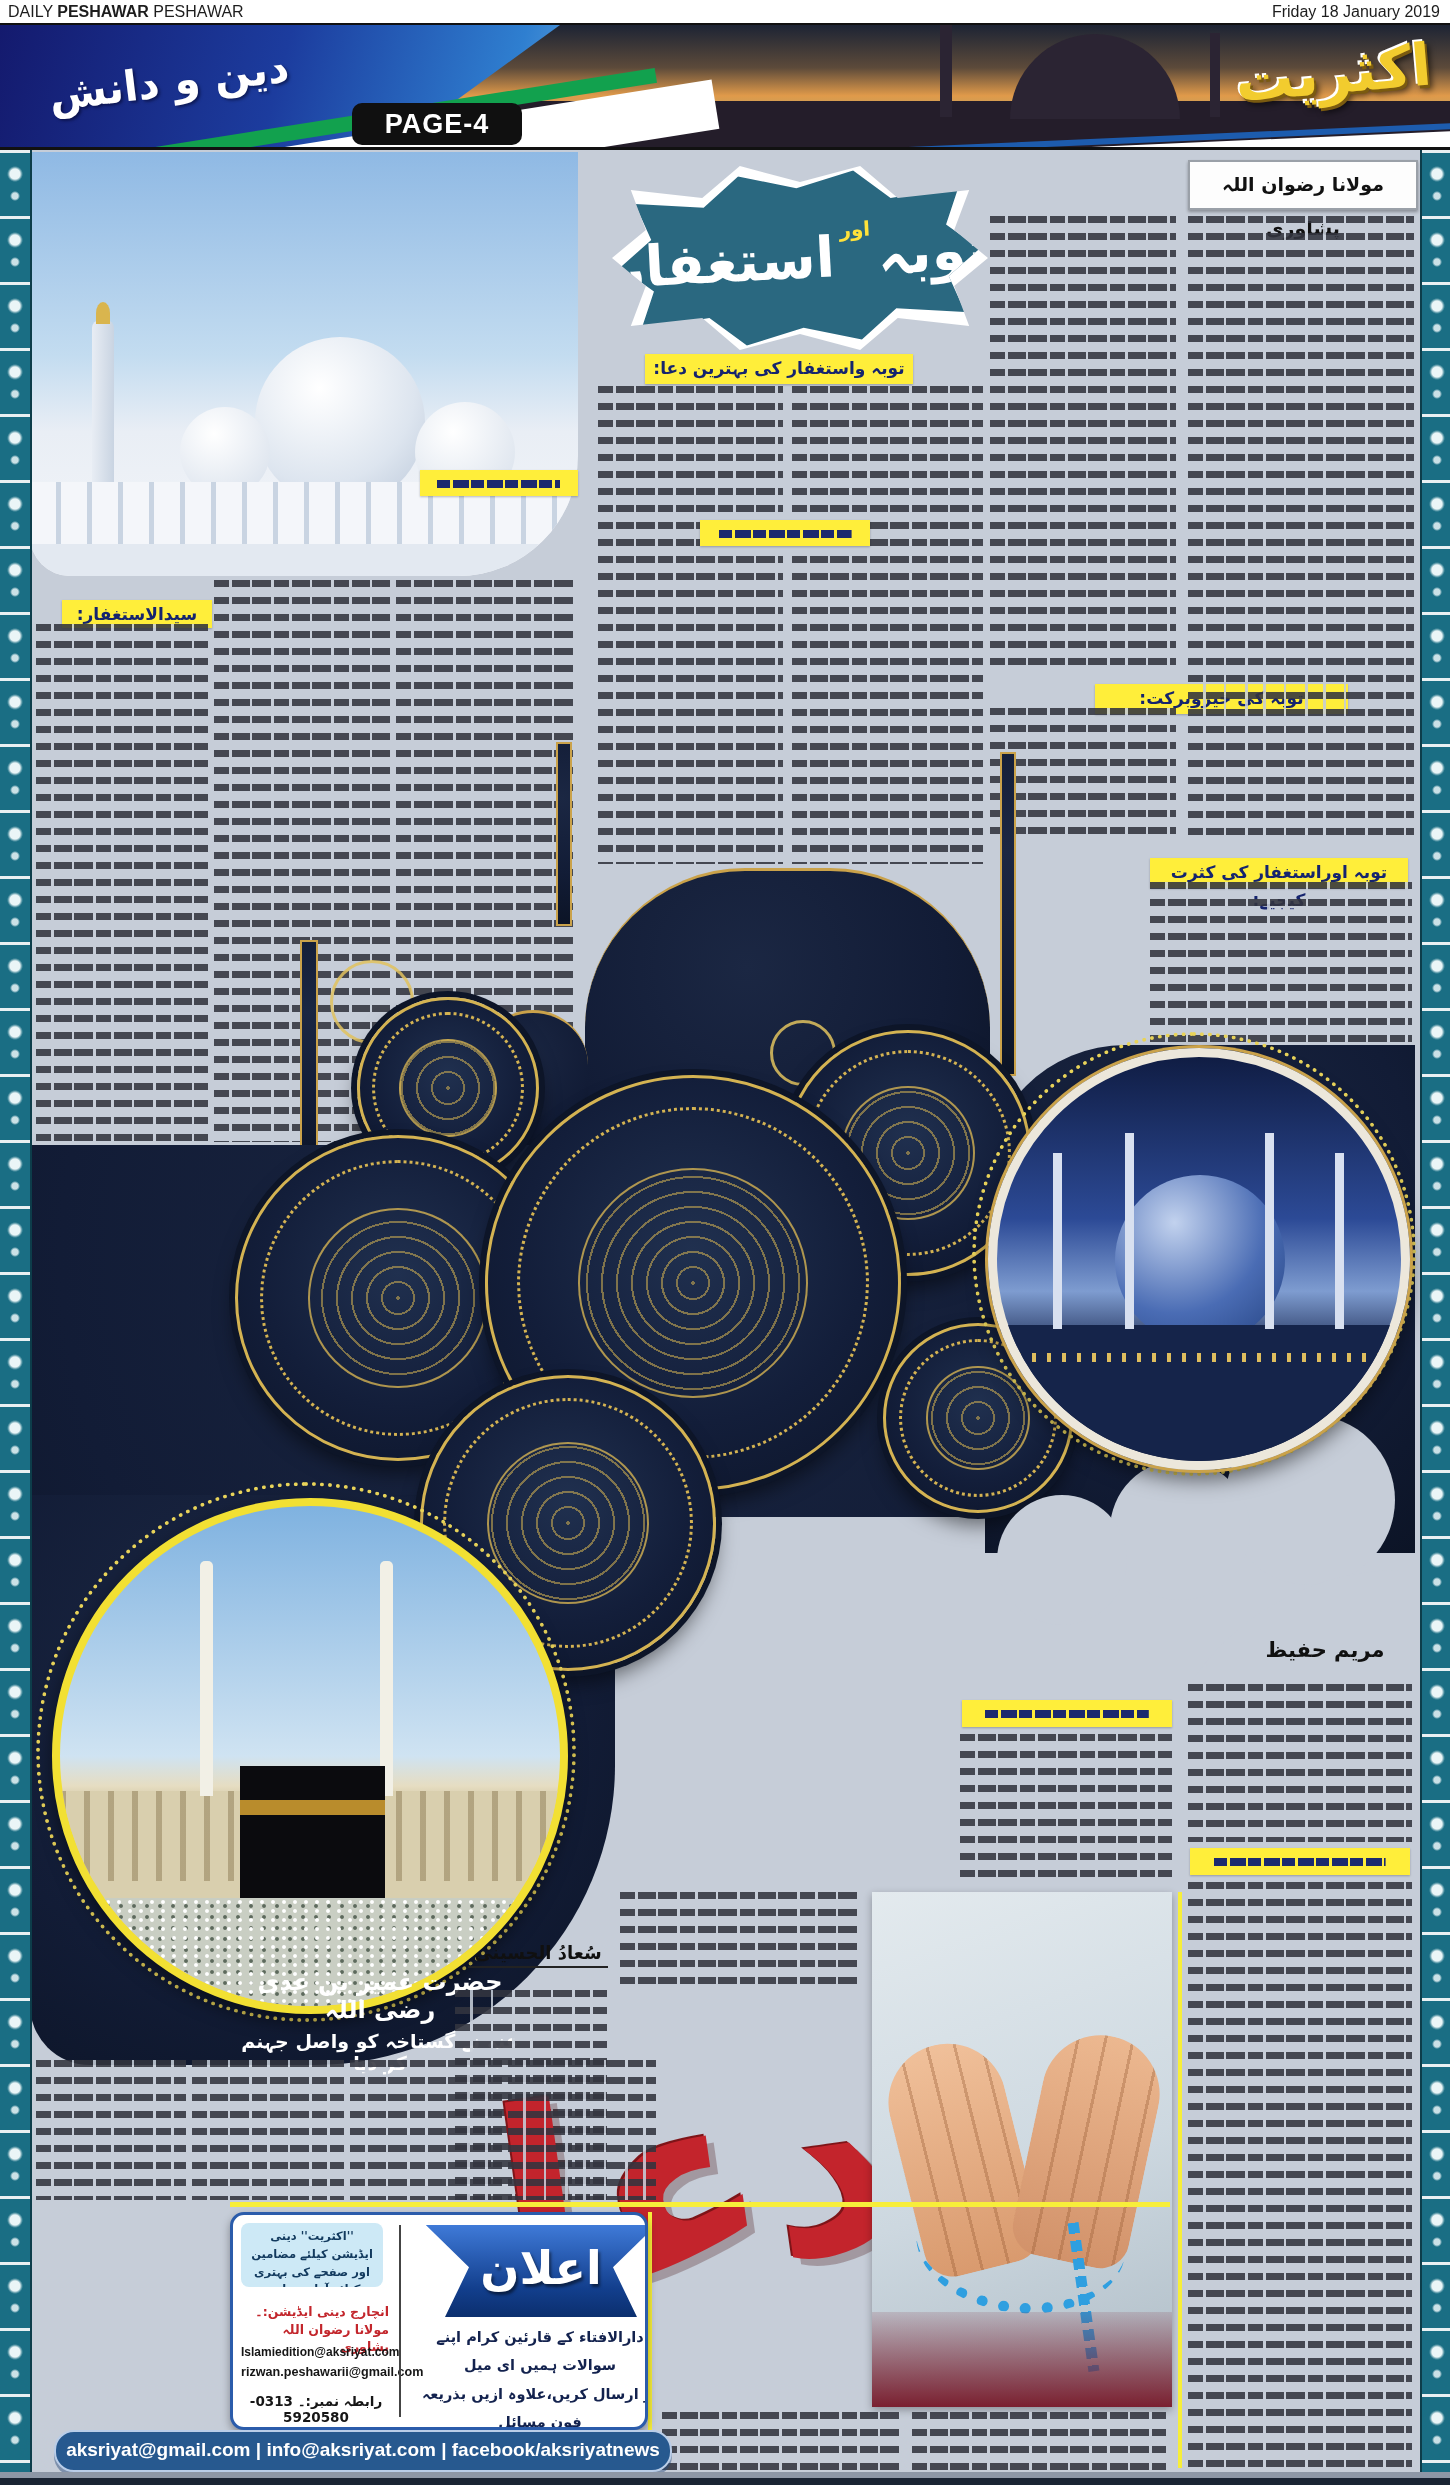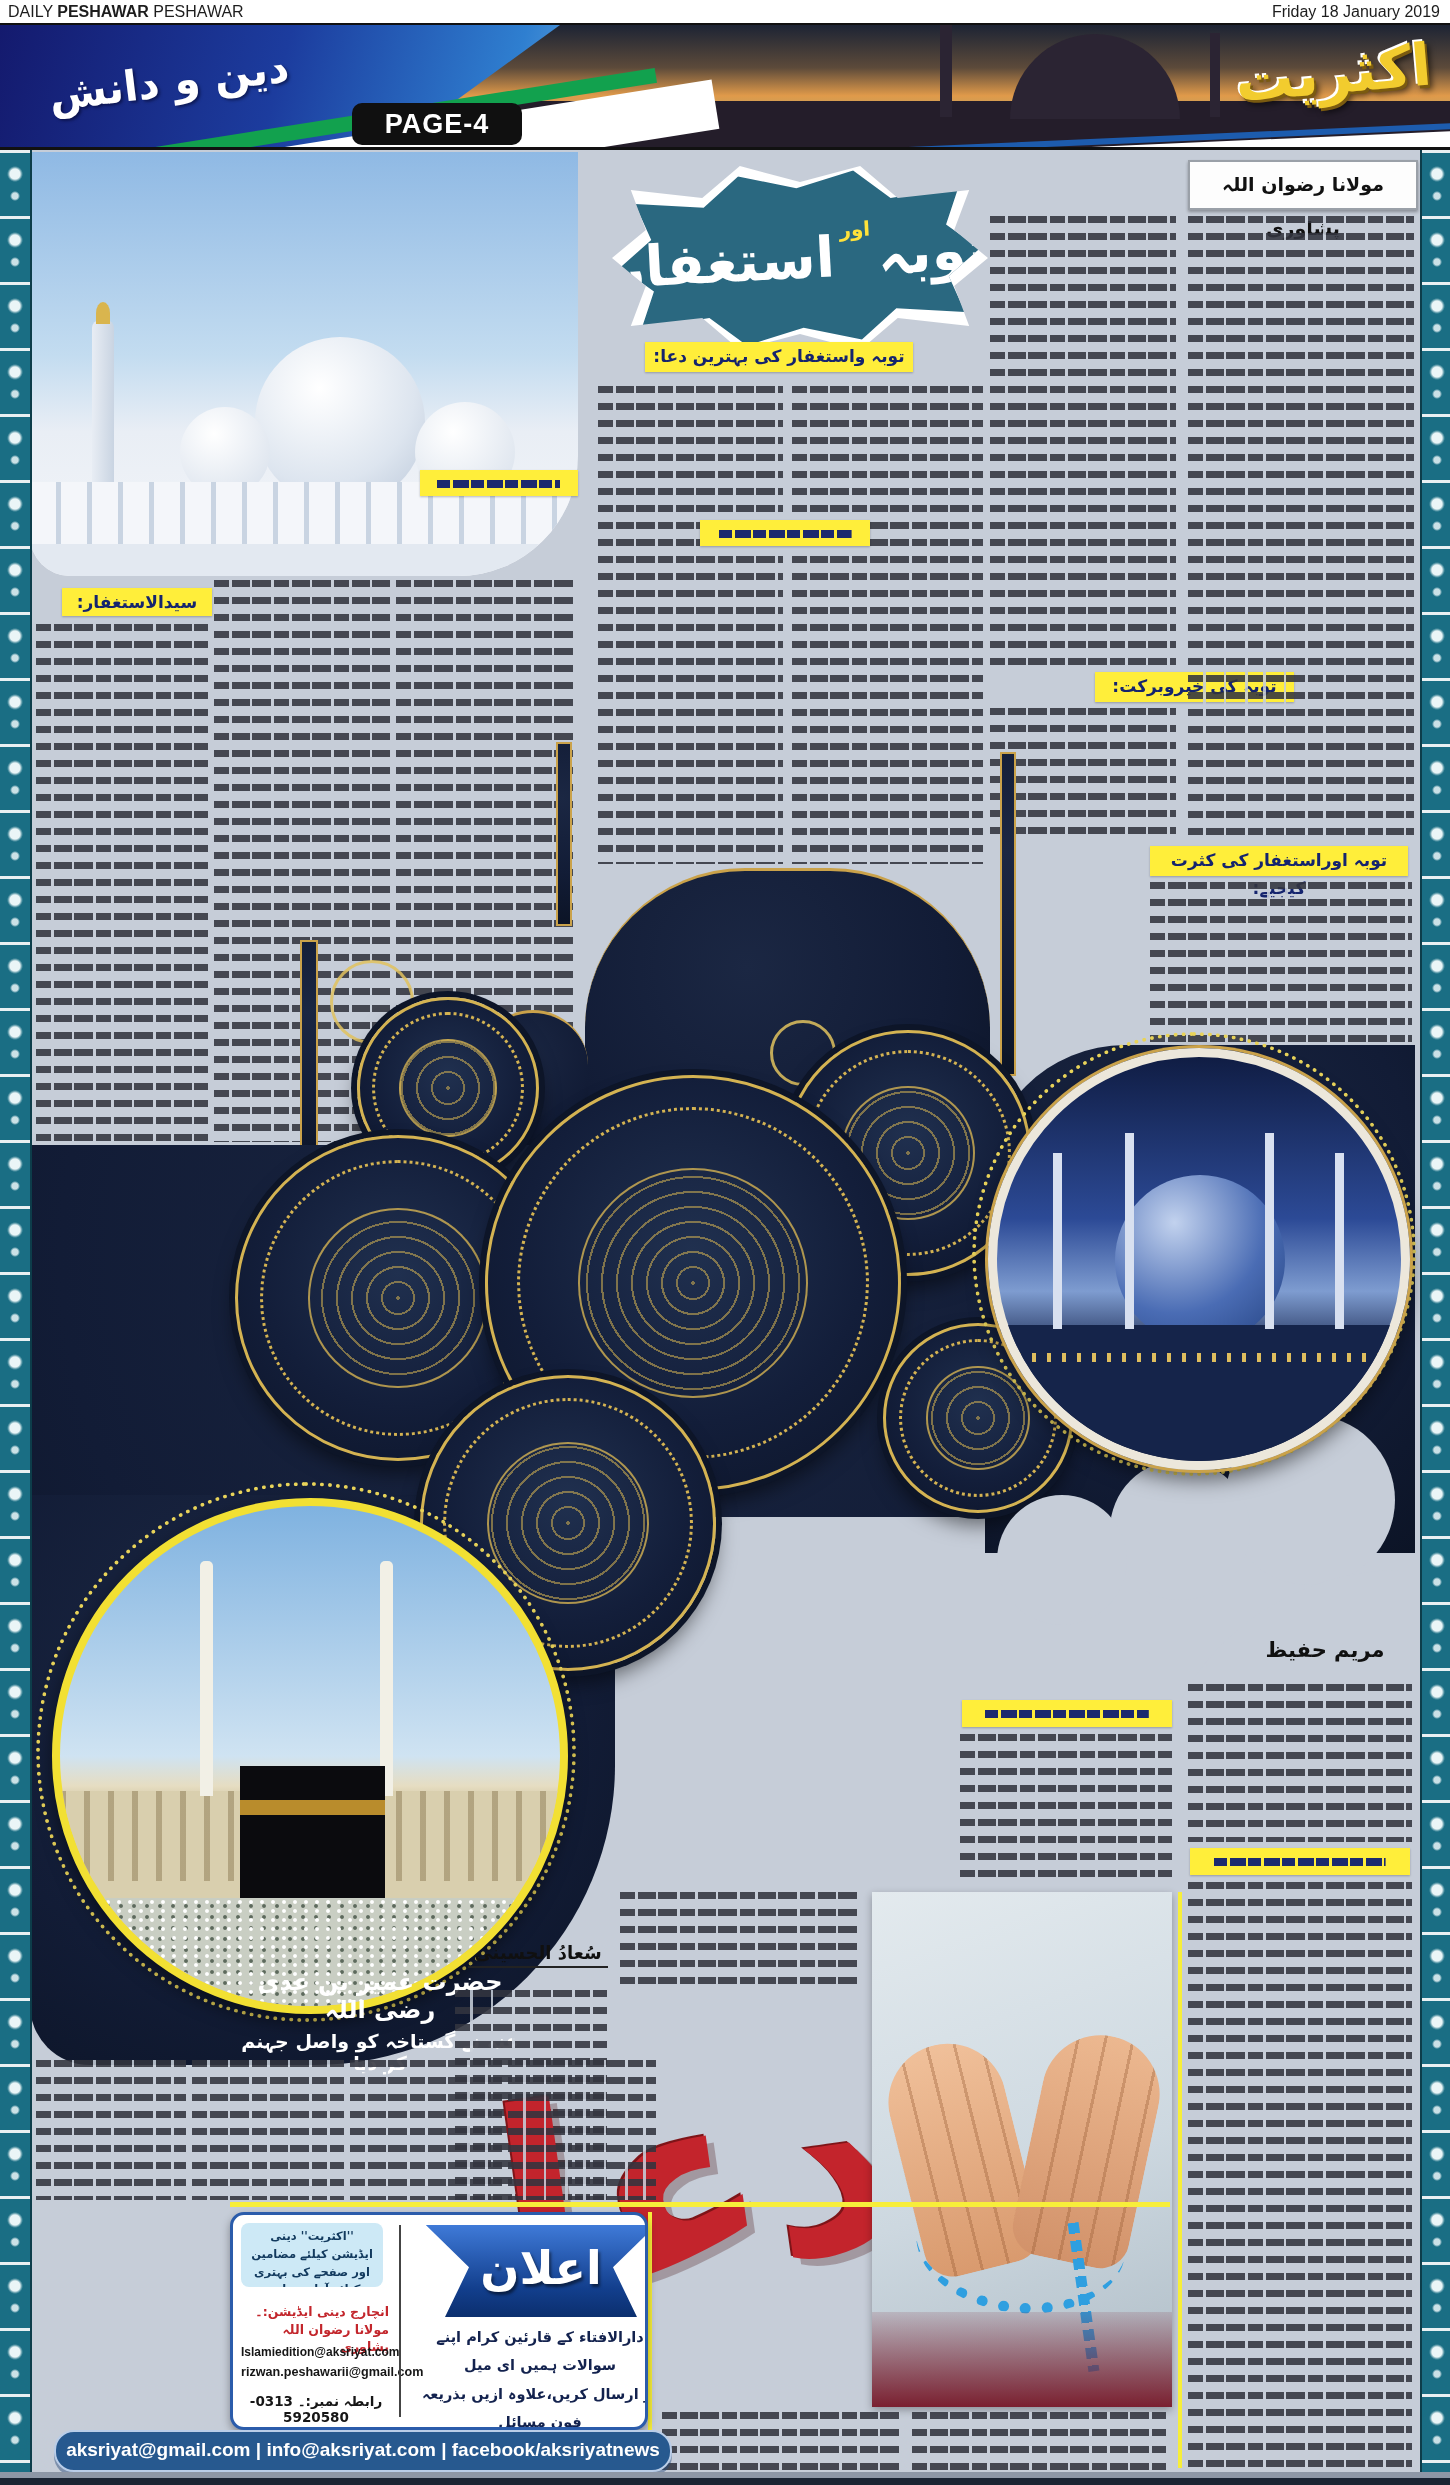--- a/index.html
+++ b/index.html
@@ -7,21 +7,21 @@
         font-family:"DejaVu Sans",sans-serif;}
   .abs{position:absolute;}
   .urdu{direction:rtl;font-family:"DejaVu Sans",sans-serif;}
   .lat{font-family:"Liberation Sans",sans-serif;}
   
   .ph{background:
       repeating-linear-gradient(90deg,transparent 0 15px,#c6cdd8 15px 18px,transparent 18px 36px,#c6cdd8 36px 38px,transparent 38px 57px,#c6cdd8 57px 60px),
       repeating-linear-gradient(180deg,#33353f 0 7px,transparent 7px 17px);
       opacity:.88;}
   .yh{background:#ffee3a;color:#15246e;font-weight:bold;font-size:17px;text-align:center;
-      direction:rtl;line-height:28px;box-shadow:0 1px 2px rgba(0,0,0,.25);}
+      direction:rtl;line-height:28px;box-shadow:0 1px 2px rgba(0,0,0,.25);margin-top:12px;}
   .yph{background:#ffee3a;box-shadow:0 1px 2px rgba(0,0,0,.25);
        background-image:repeating-linear-gradient(90deg,#1c2a6e 0 13px,transparent 13px 16px,#1c2a6e 16px 32px,transparent 32px 34px);
        background-size:78% 8px;background-position:center 55%;background-repeat:no-repeat;}
   .navy{background:radial-gradient(circle at 40% 30%,#1b2743 0%,#121c36 60%,#0c1426 100%);}
   .plate{border-radius:50%;background:radial-gradient(circle at 50% 42%,#20304f 0%,#131e3a 55%,#0c1428 100%);
          border:3px solid #d4b352;box-shadow:0 0 0 6px #0d1528,0 12px 20px rgba(0,0,0,.5);}
   .plate::before{content:"";position:absolute;inset:7%;border:3px dotted #d4b352;border-radius:50%;}
   .plate::after{content:"";position:absolute;inset:22%;border-radius:50%;border:2px solid rgba(212,179,82,.8);
          background:repeating-radial-gradient(circle at 50% 50%,rgba(212,179,82,.55) 0 2px,transparent 2px 15px);}
   .goldring{border:3px solid rgba(224,194,94,.85);border-radius:50%;}
@@ -95,21 +95,21 @@
       <span style="font-size:56px;font-weight:bold;color:#fff;">توبہ</span>
       <span style="font-size:20px;font-weight:bold;color:#ffe23a;position:relative;top:-26px;">اور</span>
       <span style="font-size:56px;font-weight:bold;color:#fff;">استغفار</span>
     </div>
   </div>
 
   <div class="abs urdu" style="left:1188px;top:160px;width:226px;height:46px;background:#fdfdfd;border:2px solid #9aa0a8;
        font-size:19px;font-weight:bold;color:#111;text-align:center;line-height:44px;box-shadow:0 2px 3px rgba(0,0,0,.3);">مولانا رضوان اللہ پشاوری</div>
 
   <div class="abs ph" style="left:990px;top:216px;width:186px;height:452px;"></div>
-  <div class="abs yh" style="left:1095px;top:672px;width:199px;height:30px;">توبہ کی خیروبرکت:</div>
+  <div class="abs yh" style="left:1095px;top:672px;width:253px;height:30px;">توبہ کی خیروبرکت:</div>
   <div class="abs ph" style="left:990px;top:708px;width:186px;height:132px;"></div>
   <div class="abs ph" style="left:1188px;top:216px;width:226px;height:624px;"></div>
   <div class="abs yh" style="left:1150px;top:846px;width:258px;height:30px;">توبہ اوراستغفار کی کثرت کیجیے:</div>
   <div class="abs ph" style="left:1150px;top:882px;width:262px;height:162px;"></div>
 
   <div class="abs yh" style="left:645px;top:342px;width:268px;height:30px;">توبہ واستغفار کی بہترین دعا:</div>
   <div class="abs ph" style="left:598px;top:386px;width:185px;height:478px;"></div>
   <div class="abs ph" style="left:792px;top:386px;width:191px;height:478px;"></div>
   <div class="abs yph" style="left:700px;top:520px;width:170px;height:26px;"></div>
 

